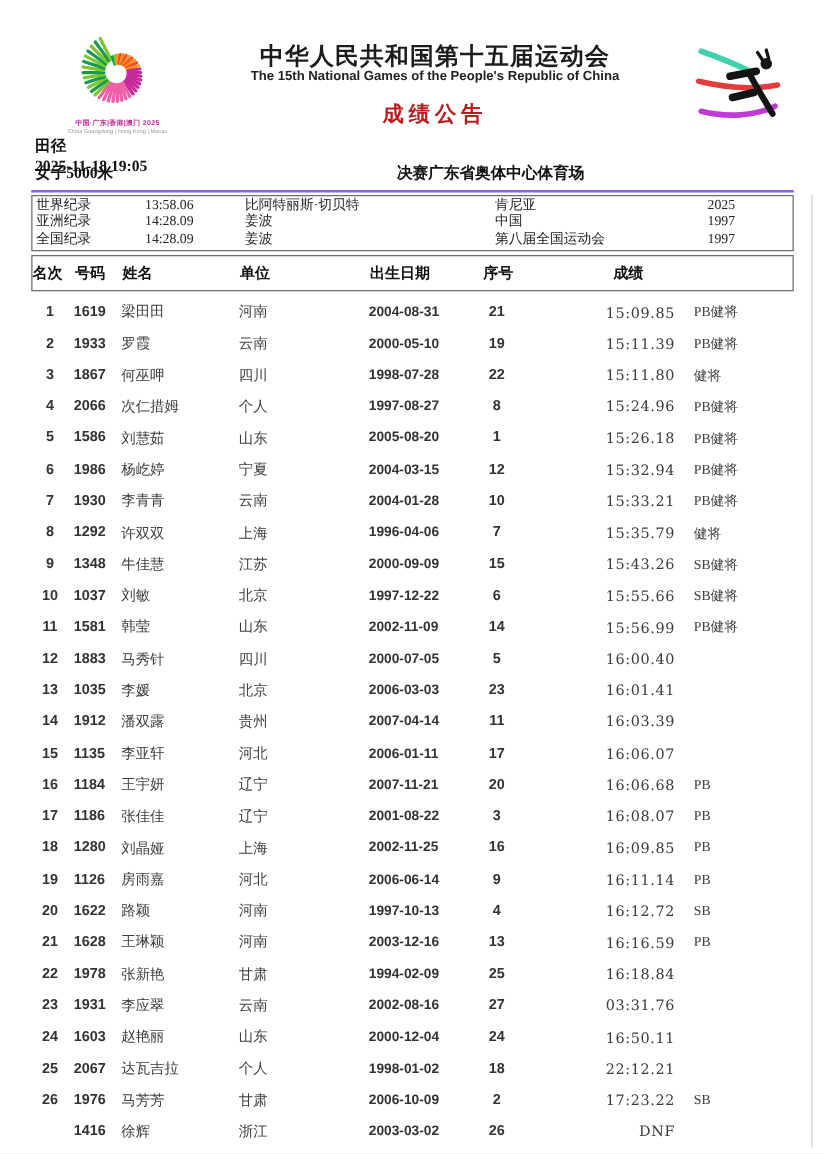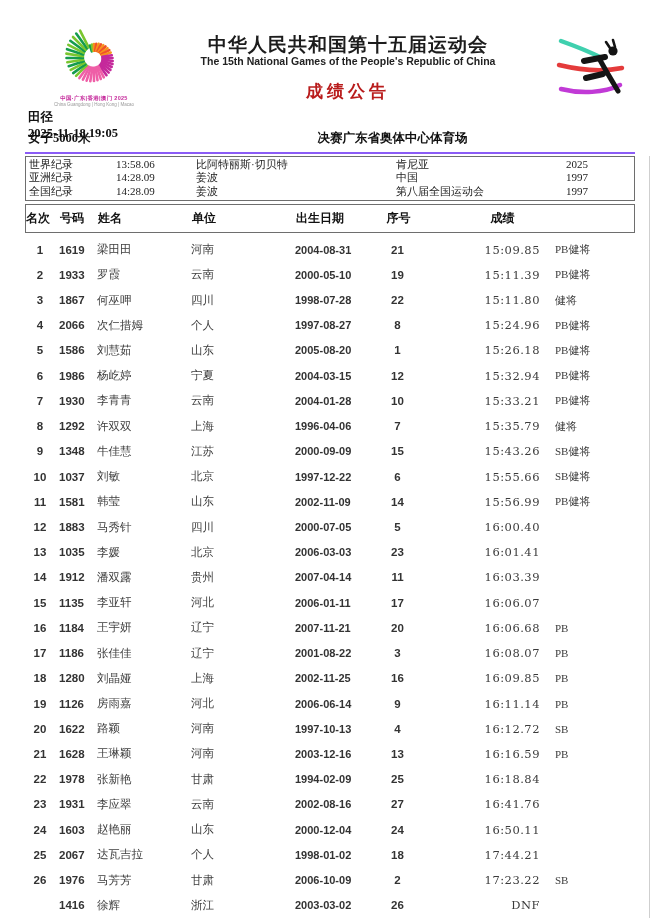--- a/index.html
+++ b/index.html
@@ -385,41 +385,41 @@
         <div class="c-result">16:18.84</div>
         <div class="c-badge"></div>
       </div>
       <div class="trow">
         <div class="c-rank">23</div>
         <div class="c-bib">1931</div>
         <div class="c-name">李应翠</div>
         <div class="c-team">云南</div>
         <div class="c-dob">2002-08-16</div>
         <div class="c-seq">27</div>
-        <div class="c-result">16:41.76</div>
+        <div class="c-result">03:31.76</div>
         <div class="c-badge"></div>
       </div>
       <div class="trow">
         <div class="c-rank">24</div>
         <div class="c-bib">1603</div>
         <div class="c-name">赵艳丽</div>
         <div class="c-team">山东</div>
         <div class="c-dob">2000-12-04</div>
         <div class="c-seq">24</div>
         <div class="c-result">16:50.11</div>
         <div class="c-badge"></div>
       </div>
       <div class="trow">
         <div class="c-rank">25</div>
         <div class="c-bib">2067</div>
         <div class="c-name">达瓦吉拉</div>
         <div class="c-team">个人</div>
         <div class="c-dob">1998-01-02</div>
         <div class="c-seq">18</div>
-        <div class="c-result">17:44.21</div>
+        <div class="c-result">22:12.21</div>
         <div class="c-badge"></div>
       </div>
       <div class="trow">
         <div class="c-rank">26</div>
         <div class="c-bib">1976</div>
         <div class="c-name">马芳芳</div>
         <div class="c-team">甘肃</div>
         <div class="c-dob">2006-10-09</div>
         <div class="c-seq">2</div>
         <div class="c-result">17:23.22</div>

